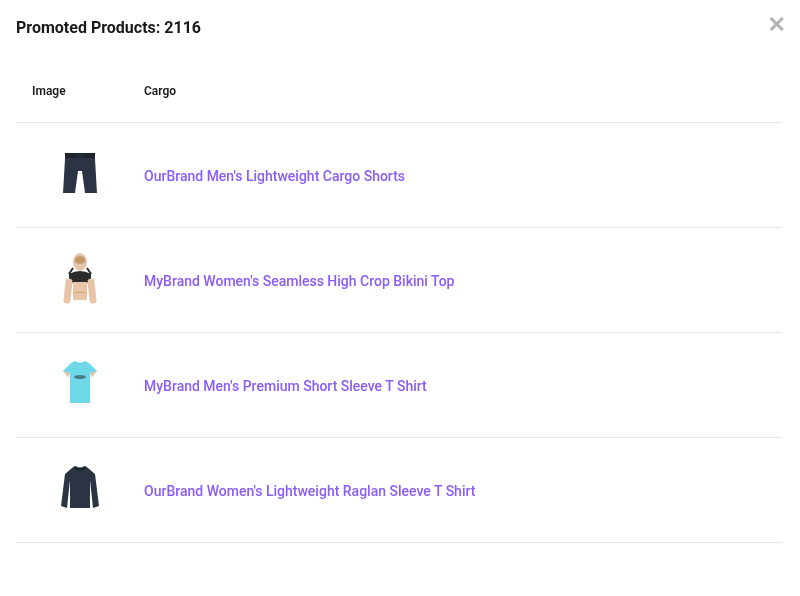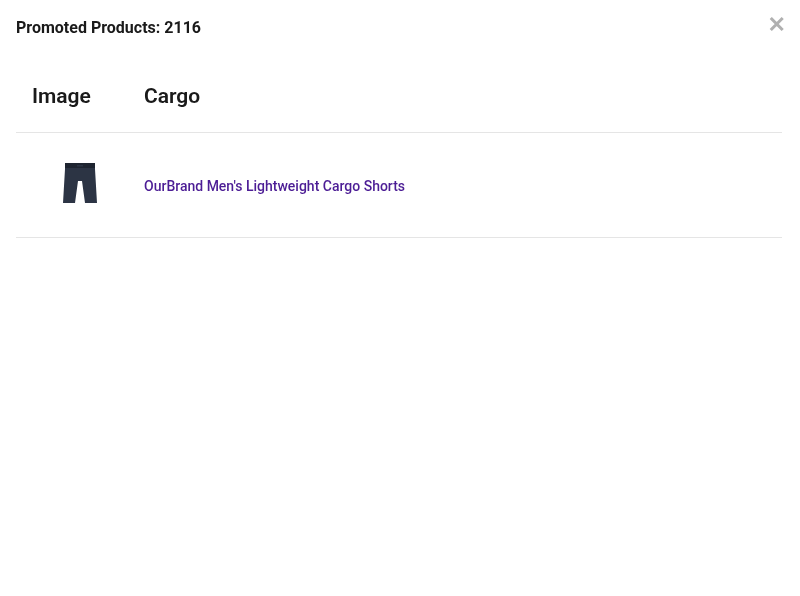--- a/index.html
+++ b/index.html
@@ -51,41 +51,41 @@
     .scroll-area::-webkit-scrollbar-thumb {
       background: #bfbfbf;
       border-radius: 4px;
     }
     table {
       width: 100%;
       border-collapse: collapse;
     }
     th {
       text-align: left;
-      font-size: 21px;
+      font-size: 12px;
       font-weight: 600;
       color: #1a1a1a;
       padding: 14px 8px 24px 8px;
     }
     th.col-image {
       width: 120px;
       padding-left: 16px;
     }
     td {
       padding: 24px 8px;
       border-top: 1px solid #e5e5e5;
       vertical-align: middle;
     }
     td.cell-image {
       width: 120px;
       padding-left: 16px;
       text-align: center;
     }
     .product-name {
-      color: #4c1d95;
+      color: #8b5cf6;
       font-size: 14px;
       font-weight: 500;
       cursor: pointer;
     }
     .thumb {
       display: inline-block;
       width: 50px;
       height: 52px;
     }
     .spacer-row td {
@@ -120,18 +120,64 @@
               <path d="M10 6 L40 6 L40 12 L42 46 L30 46 L27 24 L23 24 L20 46 L8 46 L10 12 Z" fill="#2c3444"></path>
               <rect x="10" y="6" width="30" height="5" fill="#1e2430"></rect>
               <rect x="22" y="8" width="6" height="1.5" fill="#2c3444"></rect>
             </svg>
           </span>
         </td>
         <td>
           <span class="product-name">OurBrand Men's Lightweight Cargo Shorts</span>
         </td>
       </tr>
+      <tr>
+        <td class="cell-image">
+          <span class="thumb">
+            <svg viewBox="0 0 50 52" width="50" height="52">
+              <ellipse cx="25" cy="10" rx="7" ry="9" fill="#e8c5a8"></ellipse>
+              <path d="M20 6 Q25 2 30 6 L30 10 Q25 14 20 10 Z" fill="#c49a6c"></path>
+              <path d="M14 22 Q25 16 36 22 L36 30 Q25 34 14 30 Z" fill="#2a2a2a"></path>
+              <path d="M18 16 L14 22 M32 16 L36 22" stroke="#2a2a2a" stroke-width="2" fill="none"></path>
+              <path d="M14 30 L12 48 M36 30 L38 48" stroke="#e8c5a8" stroke-width="7" stroke-linecap="round" fill="none"></path>
+              <rect x="18" y="30" width="14" height="18" fill="#e8c5a8"></rect>
+              <path d="M18 42 Q25 38 32 42" stroke="#d4a373" stroke-width="1" fill="none"></path>
+            </svg>
+          </span>
+        </td>
+        <td>
+          <span class="product-name">MyBrand Women's Seamless High Crop Bikini Top</span>
+        </td>
+      </tr>
+      <tr>
+        <td class="cell-image">
+          <span class="thumb">
+            <svg viewBox="0 0 50 52" width="50" height="52">
+              <path d="M16 6 L20 4 Q25 7 30 4 L34 6 L42 14 L37 20 L35 16 L35 46 L15 46 L15 16 L13 20 L8 14 Z" fill="#6dd8e8"></path>
+              <path d="M8 14 L13 20 L15 16" fill="#e8c5a8"></path>
+              <path d="M42 14 L37 20 L35 16" fill="#e8c5a8"></path>
+              <ellipse cx="25" cy="20" rx="6" ry="2" fill="#4a7a85"></ellipse>
+            </svg>
+          </span>
+        </td>
+        <td>
+          <span class="product-name">MyBrand Men's Premium Short Sleeve T Shirt</span>
+        </td>
+      </tr>
+      <tr>
+        <td class="cell-image">
+          <span class="thumb">
+            <svg viewBox="0 0 50 52" width="50" height="52">
+              <path d="M17 6 L20 4 Q25 7 30 4 L33 6 L40 12 L44 44 L38 46 L35 18 L35 46 L15 46 L15 18 L12 46 L6 44 L10 12 Z" fill="#2c3444"></path>
+              <path d="M20 4 Q25 8 30 4 L30 7 Q25 10 20 7 Z" fill="#1e2430"></path>
+            </svg>
+          </span>
+        </td>
+        <td>
+          <span class="product-name">OurBrand Women's Lightweight Raglan Sleeve T Shirt</span>
+        </td>
+      </tr>
       <tr class="spacer-row">
         <td colspan="2"></td>
       </tr>
     </tbody>
   </table>
 </div>
 
 </body></html>

